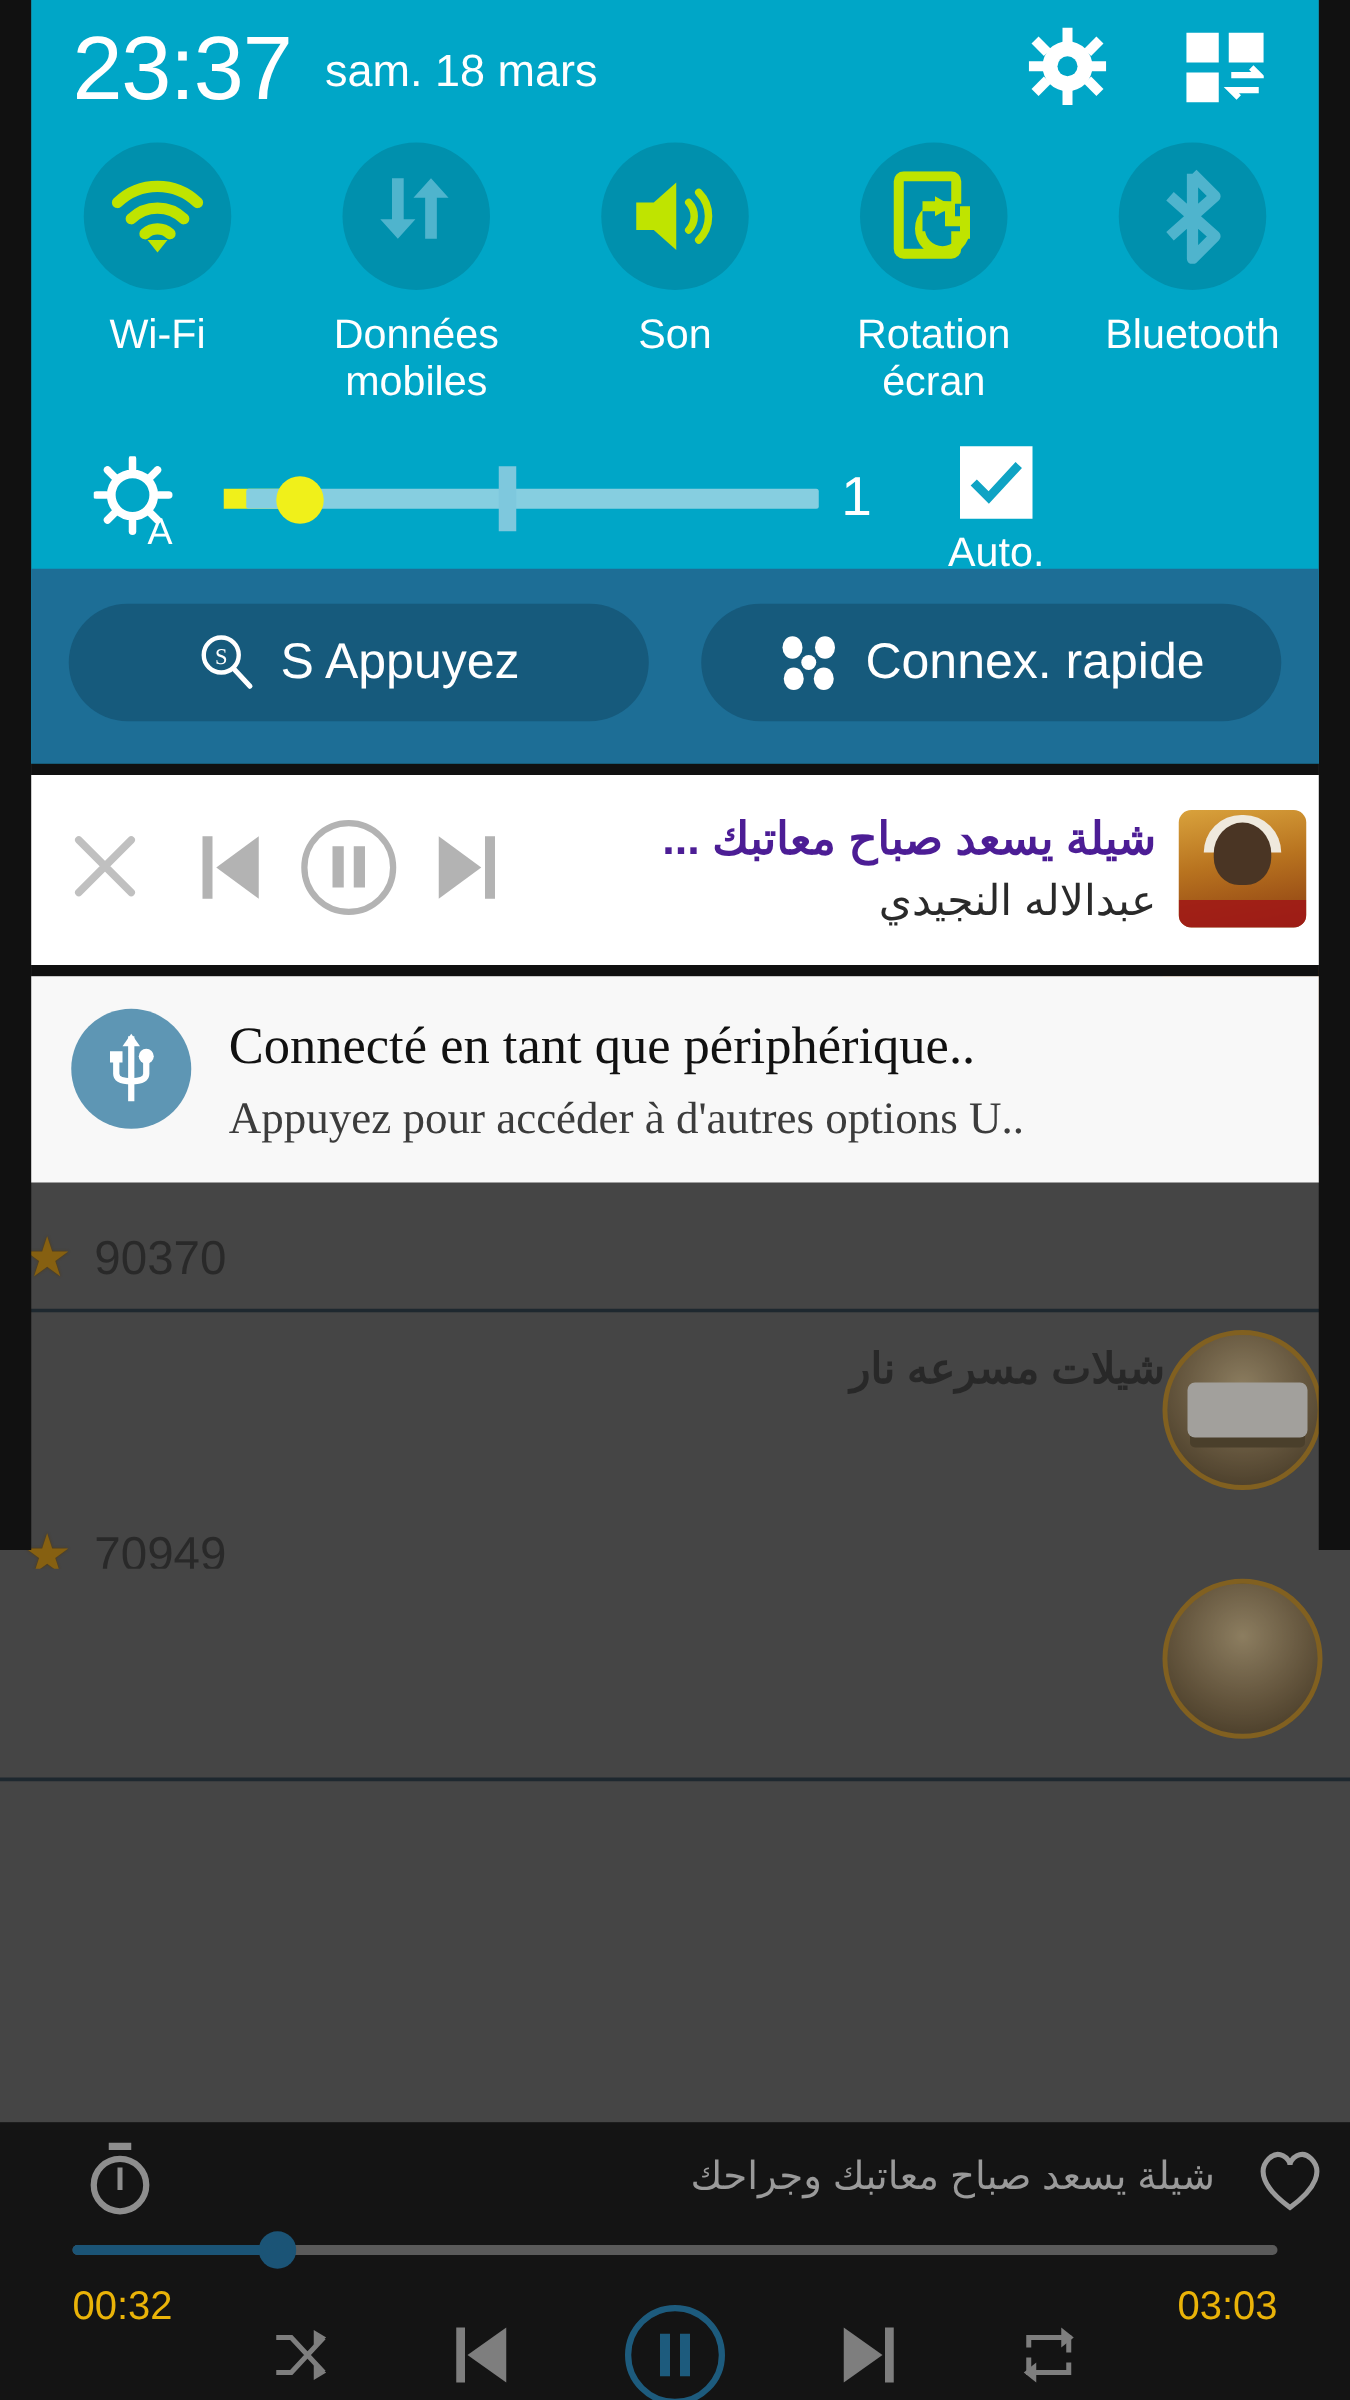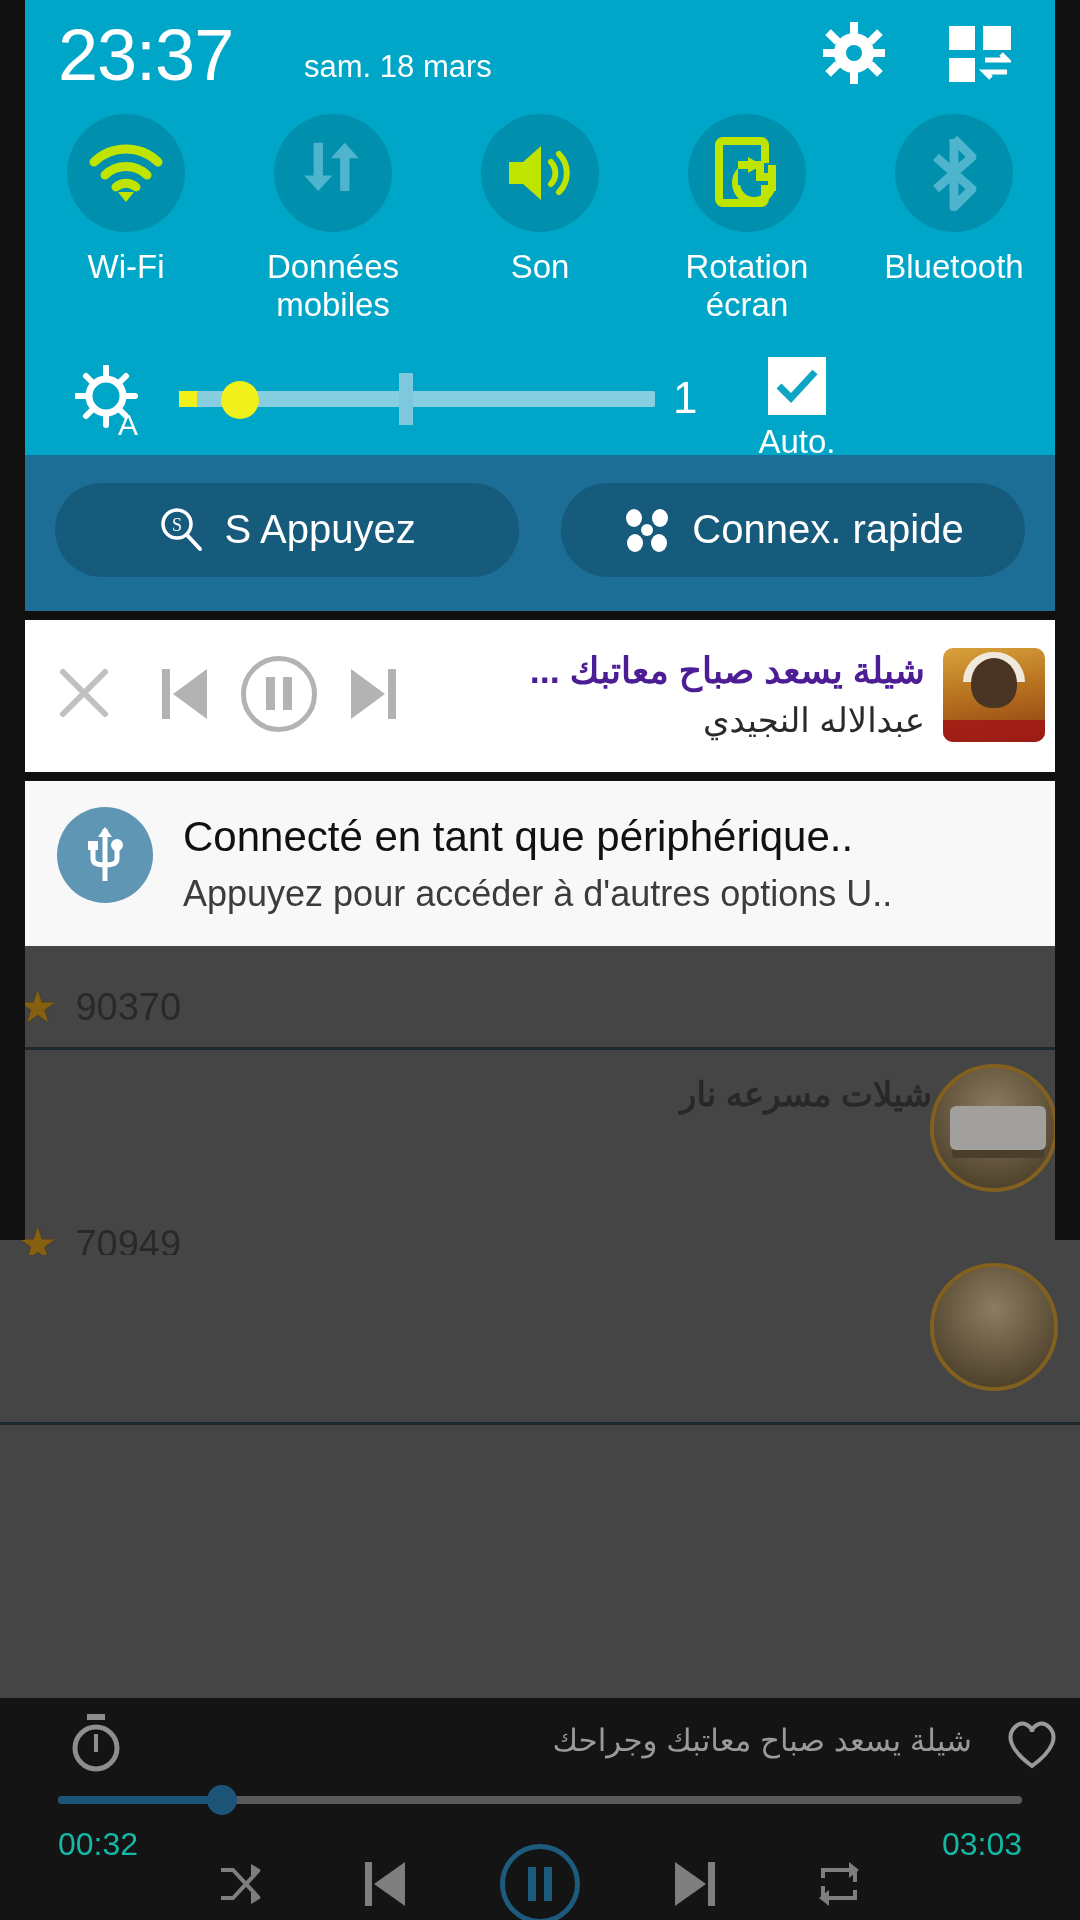--- a/index.html
+++ b/index.html
@@ -94,21 +94,21 @@
   }
   .bp-seek-fill {
     position:absolute; left:0; top:0; height:8px;
     background:#1b5476; border-radius:4px;
   }
   .bp-seek-thumb {
     position:absolute; top:-11px; width:30px; height:30px;
     border-radius:50%; background:#1b5476; transform:translateX(-50%);
   }
   .bp-time-left, .bp-time-right {
-    position:absolute; top:128px; font-size:32px; color:#14b8a6;
+    position:absolute; top:128px; font-size:32px; color:#eab308;
   }
   .bp-time-left { left:58px; }
   .bp-time-right { right:58px; }
   .bp-controls {
     position:absolute; left:0; right:0; top:150px; height:72px;
     display:flex; align-items:center; justify-content:center; gap:86px;
   }
   .bp-btn { width:58px; height:58px; display:flex; align-items:center; justify-content:center; }
   .bp-play {
     width:80px; height:80px; border-radius:50%;
@@ -129,22 +129,22 @@
     padding-bottom:0;
   }
   .qs-status {
     height:110px; position:relative;
   }
   .qs-clock {
     position:absolute; left:33px; top:14px;
     font-size:72px; color:#fff; font-weight:300; letter-spacing:-1px;
   }
   .qs-date {
-    position:absolute; left:235px; top:49px;
-    font-size:31px; color:#fff;margin-left:44px;
+    position:absolute; left:235px; top:36px;
+    font-size:36px; color:#fff;
   }
   .qs-gear { position:absolute; right:170px; top:22px; width:62px; height:62px; }
   .qs-edit { position:absolute; right:44px; top:26px; width:62px; height:56px; }
 
   .qs-toggles {
     display:flex; justify-content:space-between;
     padding:0 12px; margin-top:4px;
   }
   .qs-toggle { width:178px; text-align:center; }
   .qs-circle {
@@ -232,21 +232,21 @@
   }
   .music-art .kufiya {
     position:absolute; left:50%; top:4px; transform:translateX(-50%);
     width:62px; height:30px; border-radius:30px 30px 0 0; background:#efe9dd;
   }
   .music-art .band {
     position:absolute; left:0; right:0; bottom:0; height:22px;
     background:rgba(160,22,22,.85);
   }
 
-  .usb-card { height:165px; background:#f8f8f8; }
+  .usb-card { height:165px; background:#f8f8f8;font-family:Liberation Serif, serif; }
   .usb-icon-wrap {
     position:absolute; left:32px; top:26px;
     width:96px; height:96px; border-radius:50%; background:#5e96b4;
     display:flex; align-items:center; justify-content:center;
   }
   .usb-title {
     position:absolute; left:158px; top:32px;
     font-size:42px; color:#111;
   }
   .usb-sub {

